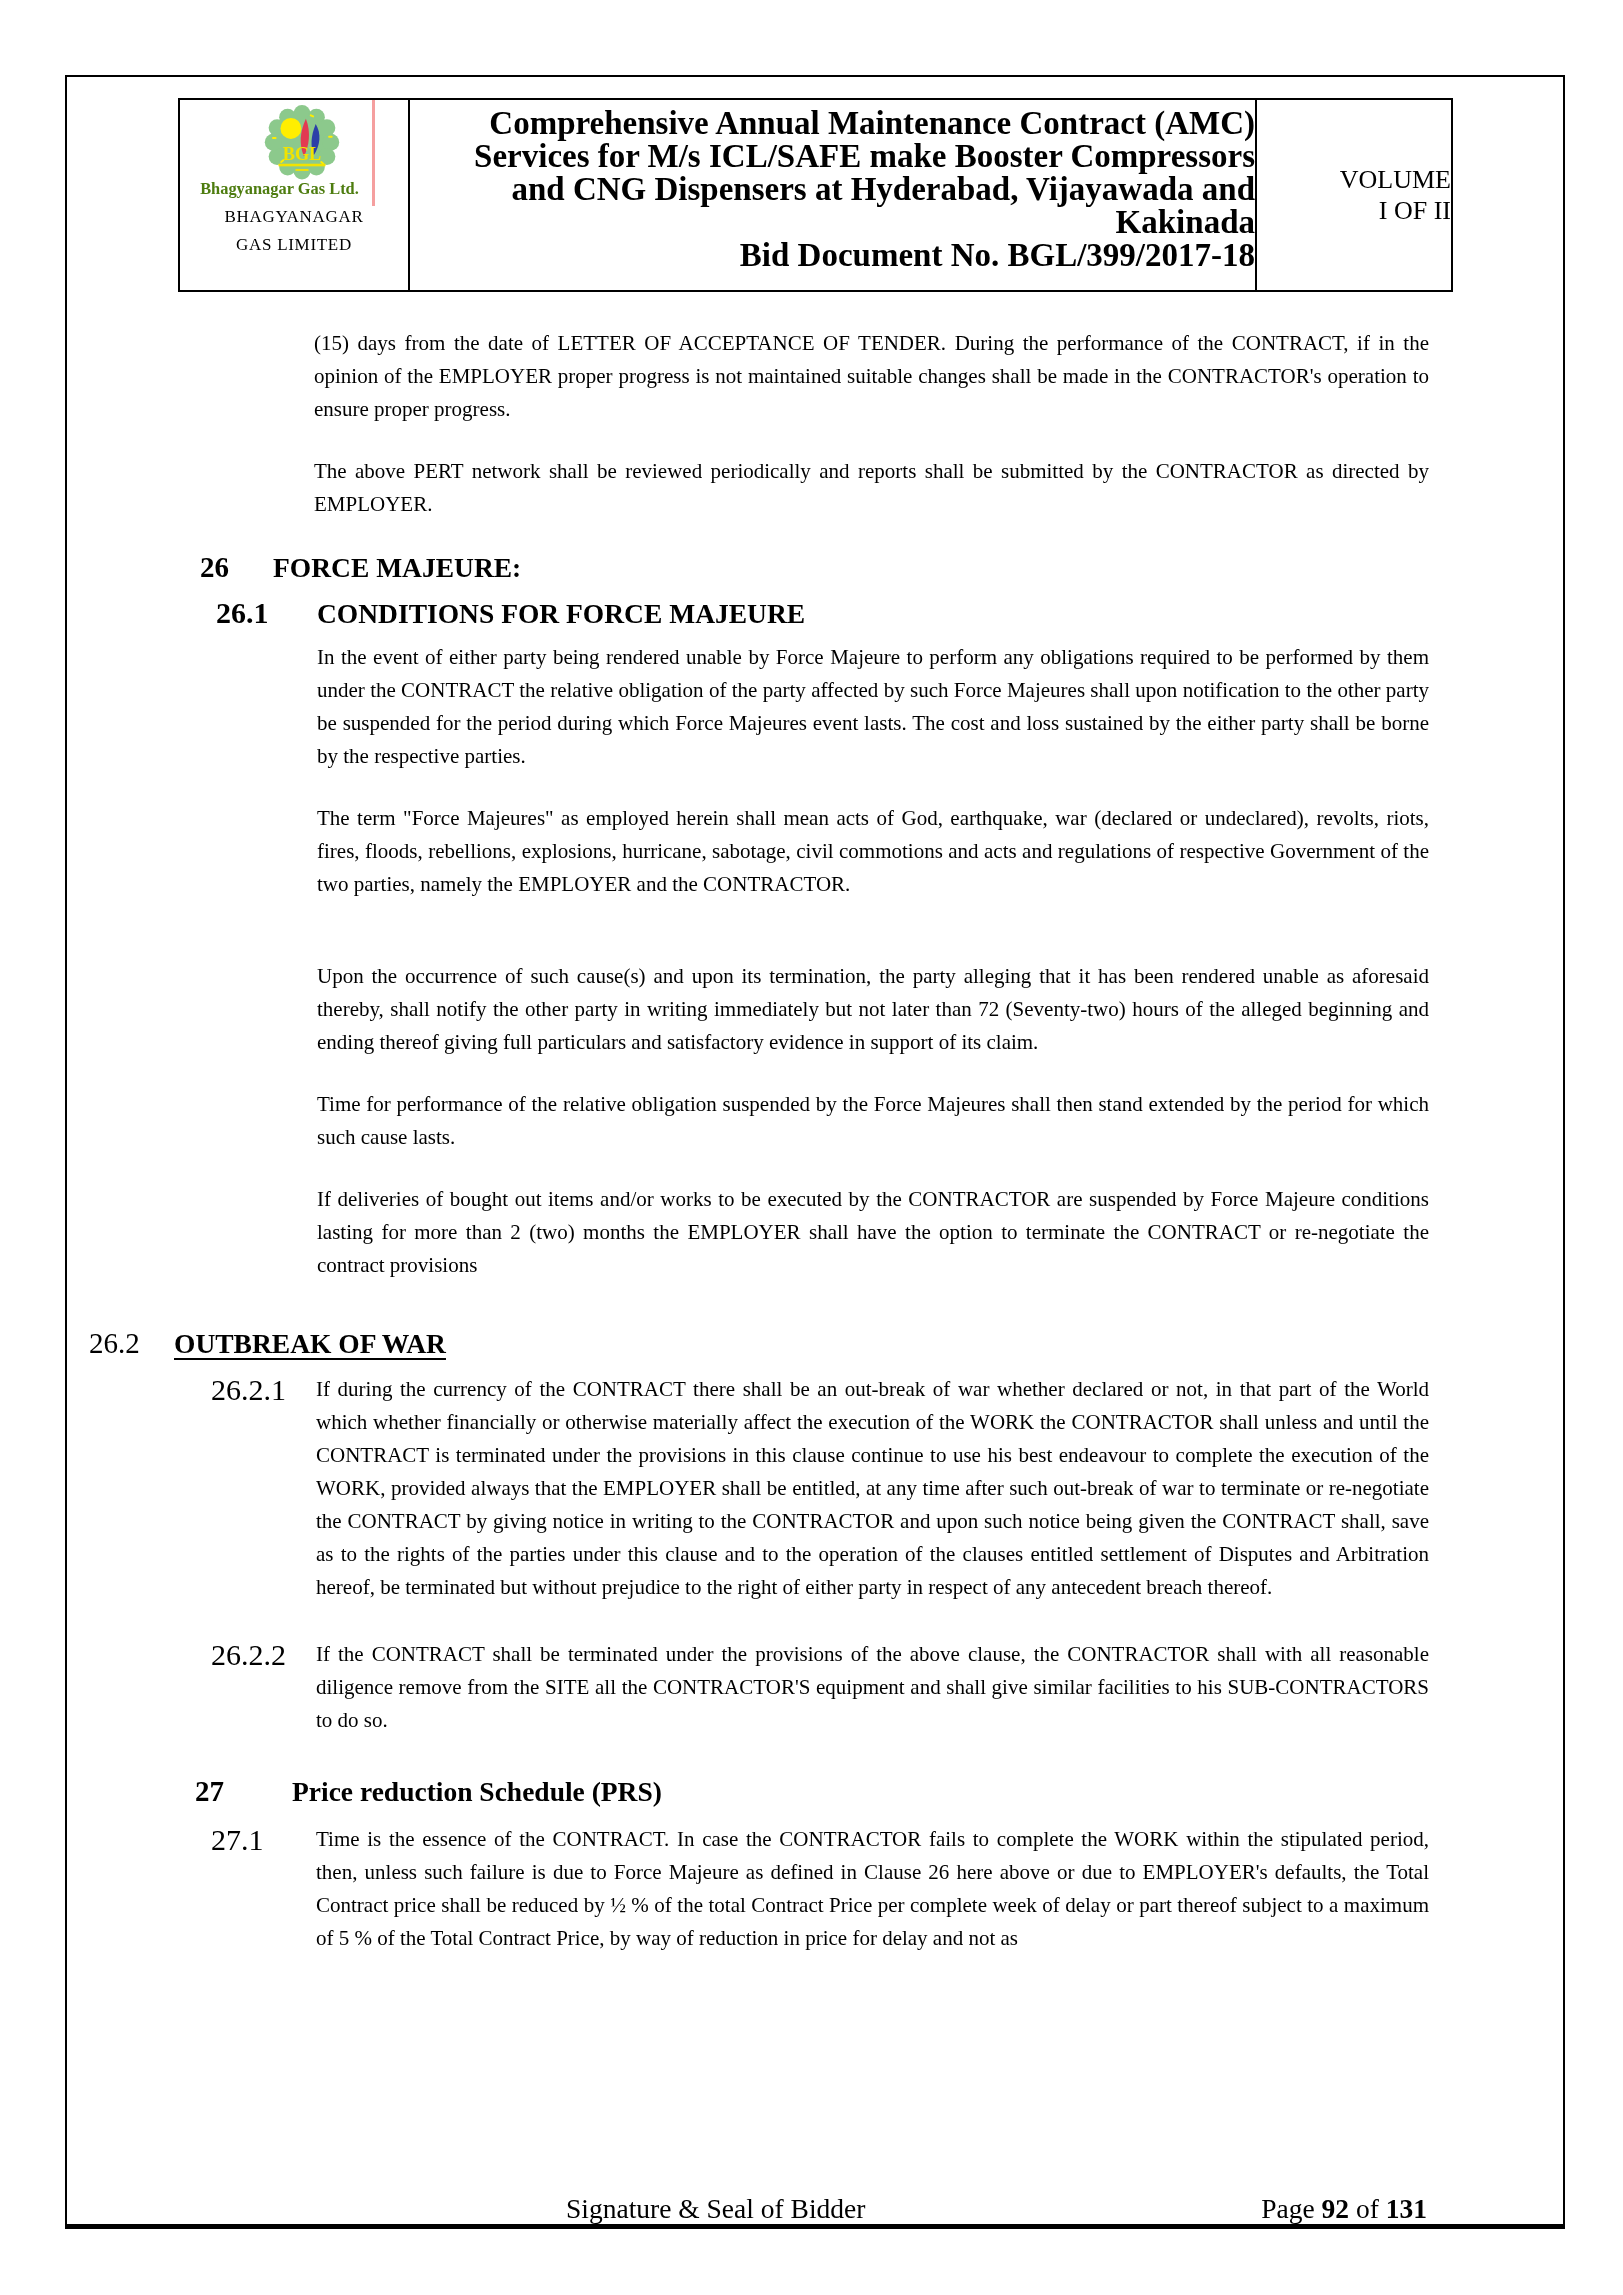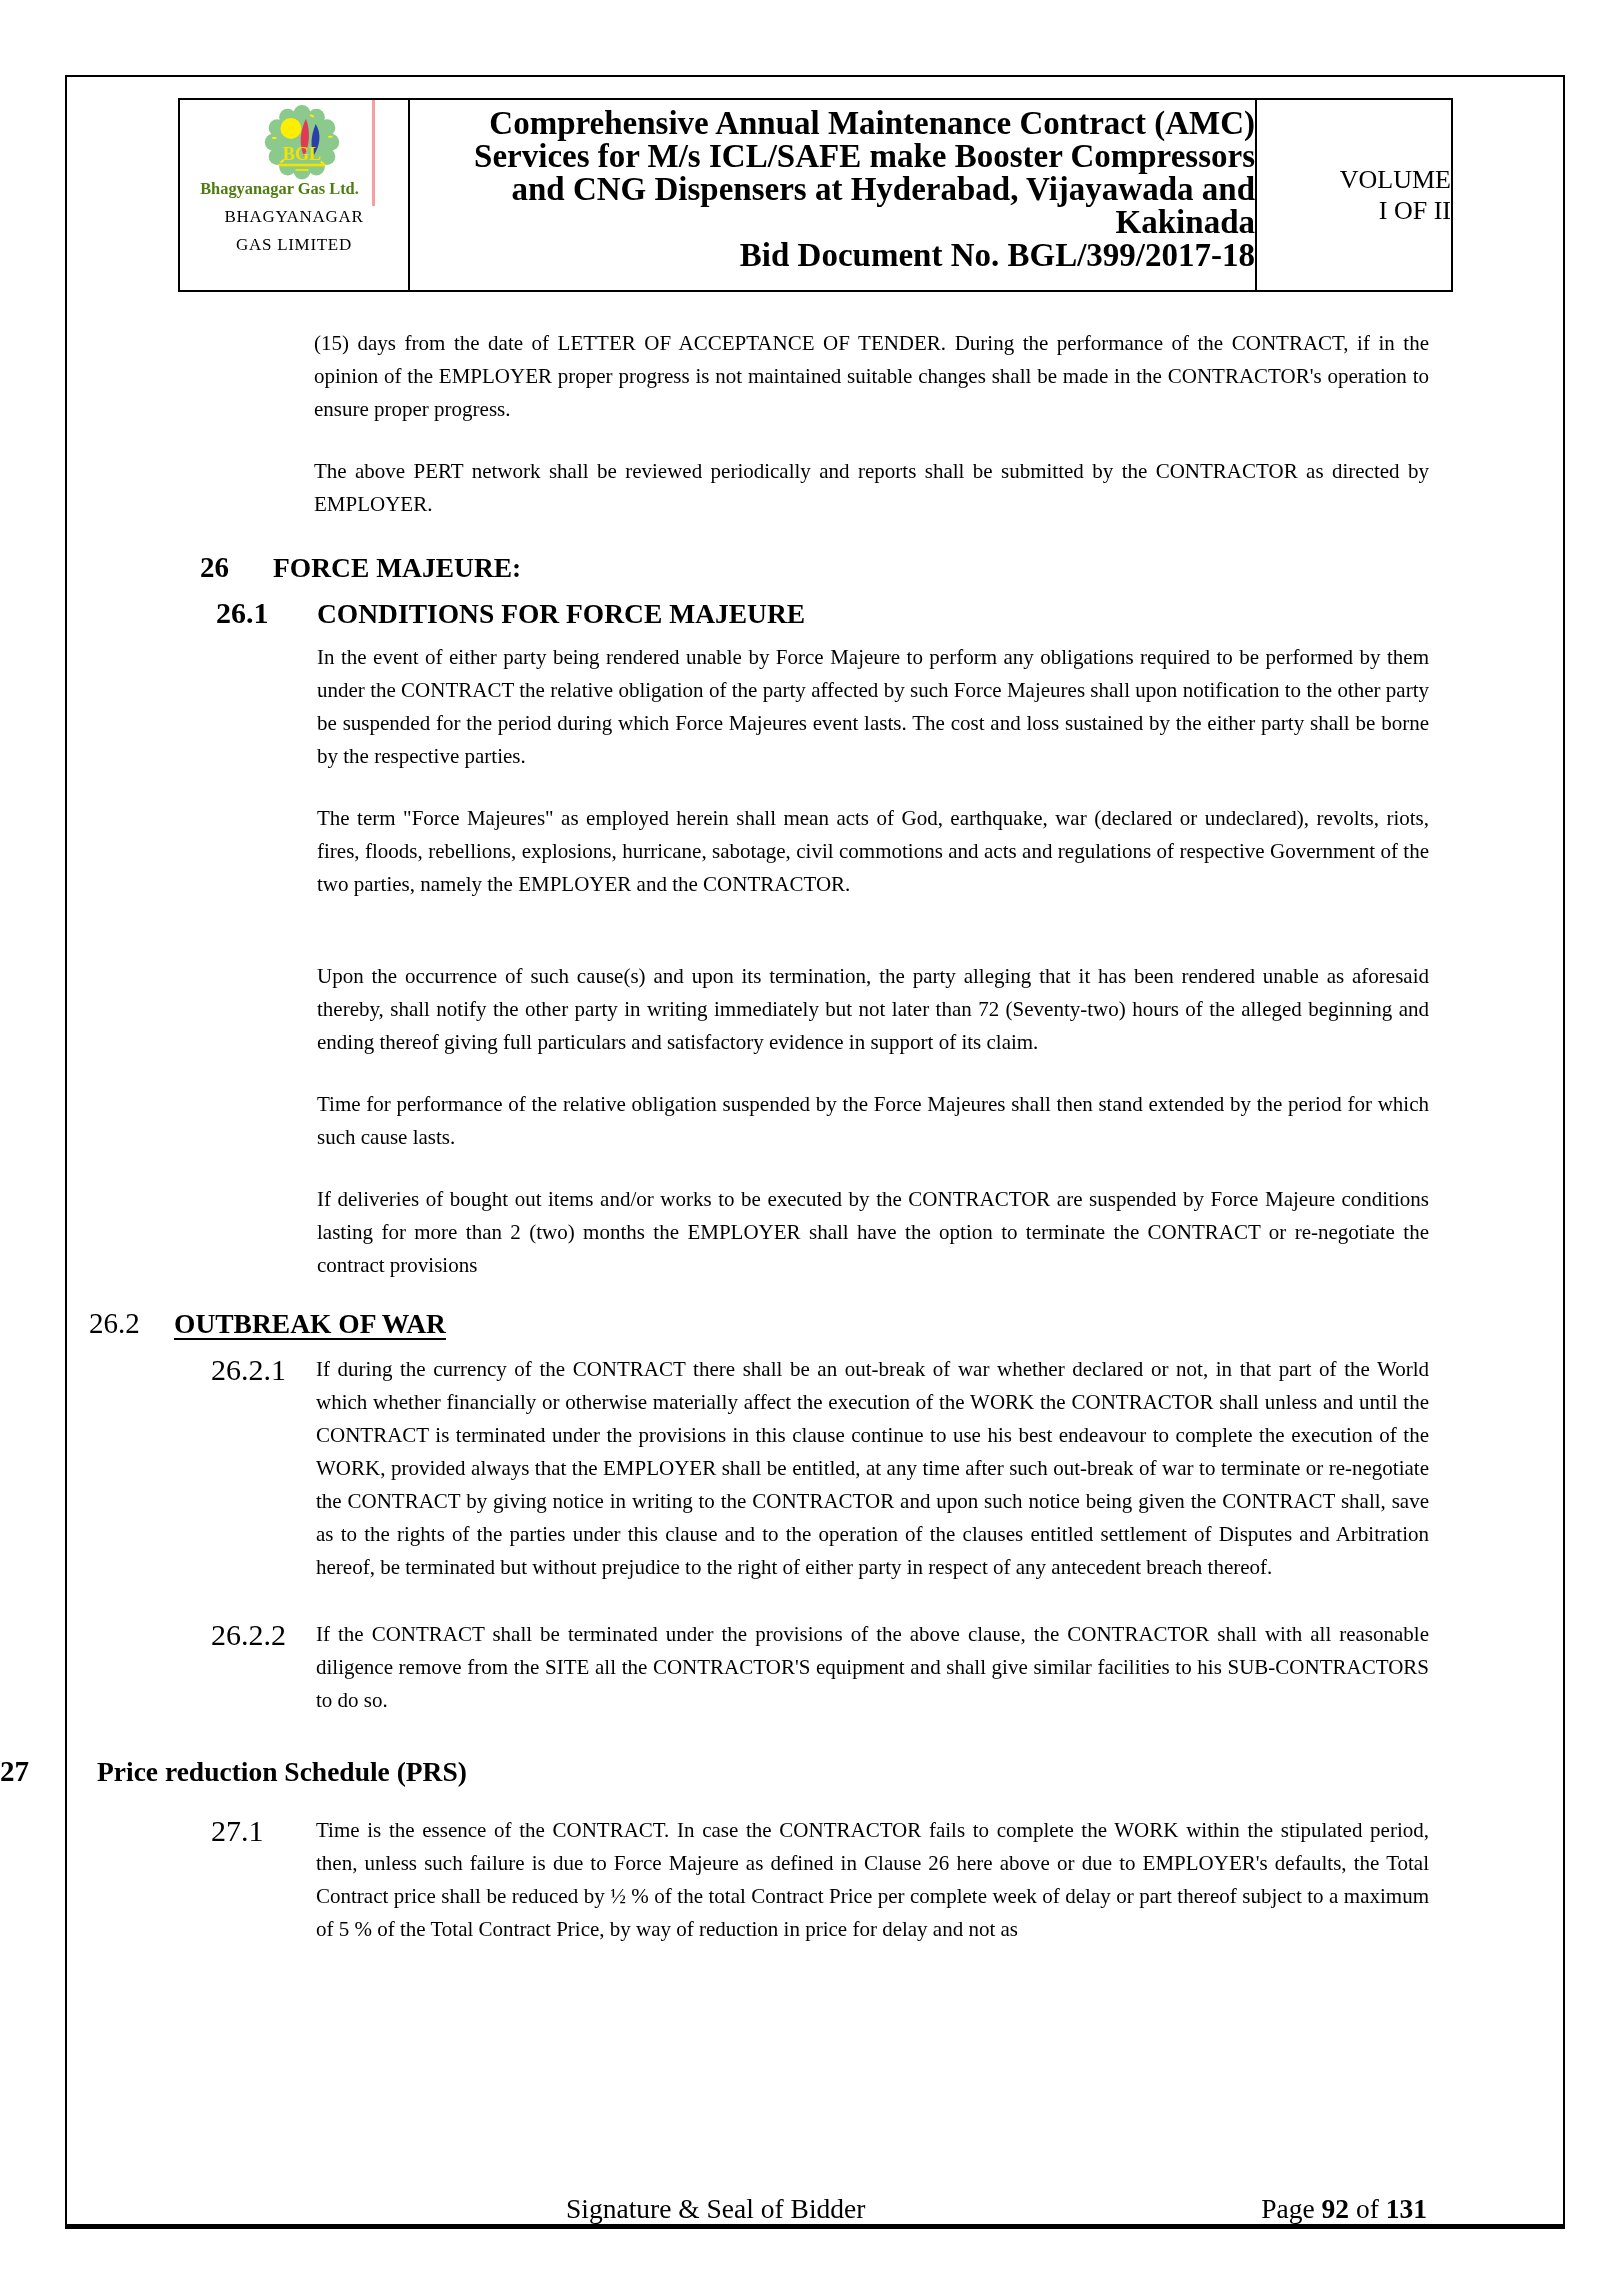--- a/index.html
+++ b/index.html
@@ -31,29 +31,29 @@
   .logo-caption{position:absolute;left:0;right:29px;top:79px;text-align:center;
     font-size:16.4px;font-weight:bold;}
   .company{position:absolute;left:0;right:0;top:103px;text-align:center;
     font-size:17px;line-height:27.5px;letter-spacing:0.7px;}
   .scan-line{position:absolute;left:192px;top:0;width:2.6px;height:106px;}
   
   .doc-body{position:absolute;left:0;top:327px;width:1623px;}
   .doc-body p{margin:0 194px 29px 314px;font-size:21px;line-height:33px;
     text-align:justify;}
   p.gap-lg{margin-bottom:59px;}
-  p.gap-xl{margin-bottom:24px;}
+  p.gap-xl{margin-bottom:44px;}
   .h-row{margin:0 194px 9.2px 0;font-size:26px;line-height:35px;}
   .h-row .h-num{display:inline-block;font-size:29px;}
   .h-row .h-title{font-weight:bold;font-size:27.5px;}
   .h26{padding-left:200px;}  .h26 .h-num{width:73px;font-weight:bold;}
   .h261{padding-left:216px;} .h261 .h-num{width:101px;font-weight:bold;font-size:30px;}
   .h262{padding-left:89px;margin-bottom:10.5px;} .h262 .h-num{width:85px;font-weight:normal;}
   .h262 .h-title{text-decoration:underline;text-decoration-thickness:2px;text-underline-offset:4.6px;}
-  .h27{margin-bottom:24px;} .h27 .h-num{width:97px;font-weight:bold;}
+  .h27{padding-left:195px;margin-bottom:13px;} .h27 .h-num{width:97px;font-weight:bold;}
   .clause{position:relative;}
   .clause .c-num{position:absolute;left:211px;top:0;font-size:30px;line-height:33px;}
   .clause p{margin-left:316px;}
   .mb-52{margin-bottom:34px !important;}
   .mb-56{margin-bottom:37px !important;}
   
   .footer-signature{position:absolute;left:566px;top:2193px;font-size:27.5px;}
   .footer-page{position:absolute;right:196px;top:2193px;font-size:27.5px;}
   .footer-page b{font-weight:bold;}
 </style>

